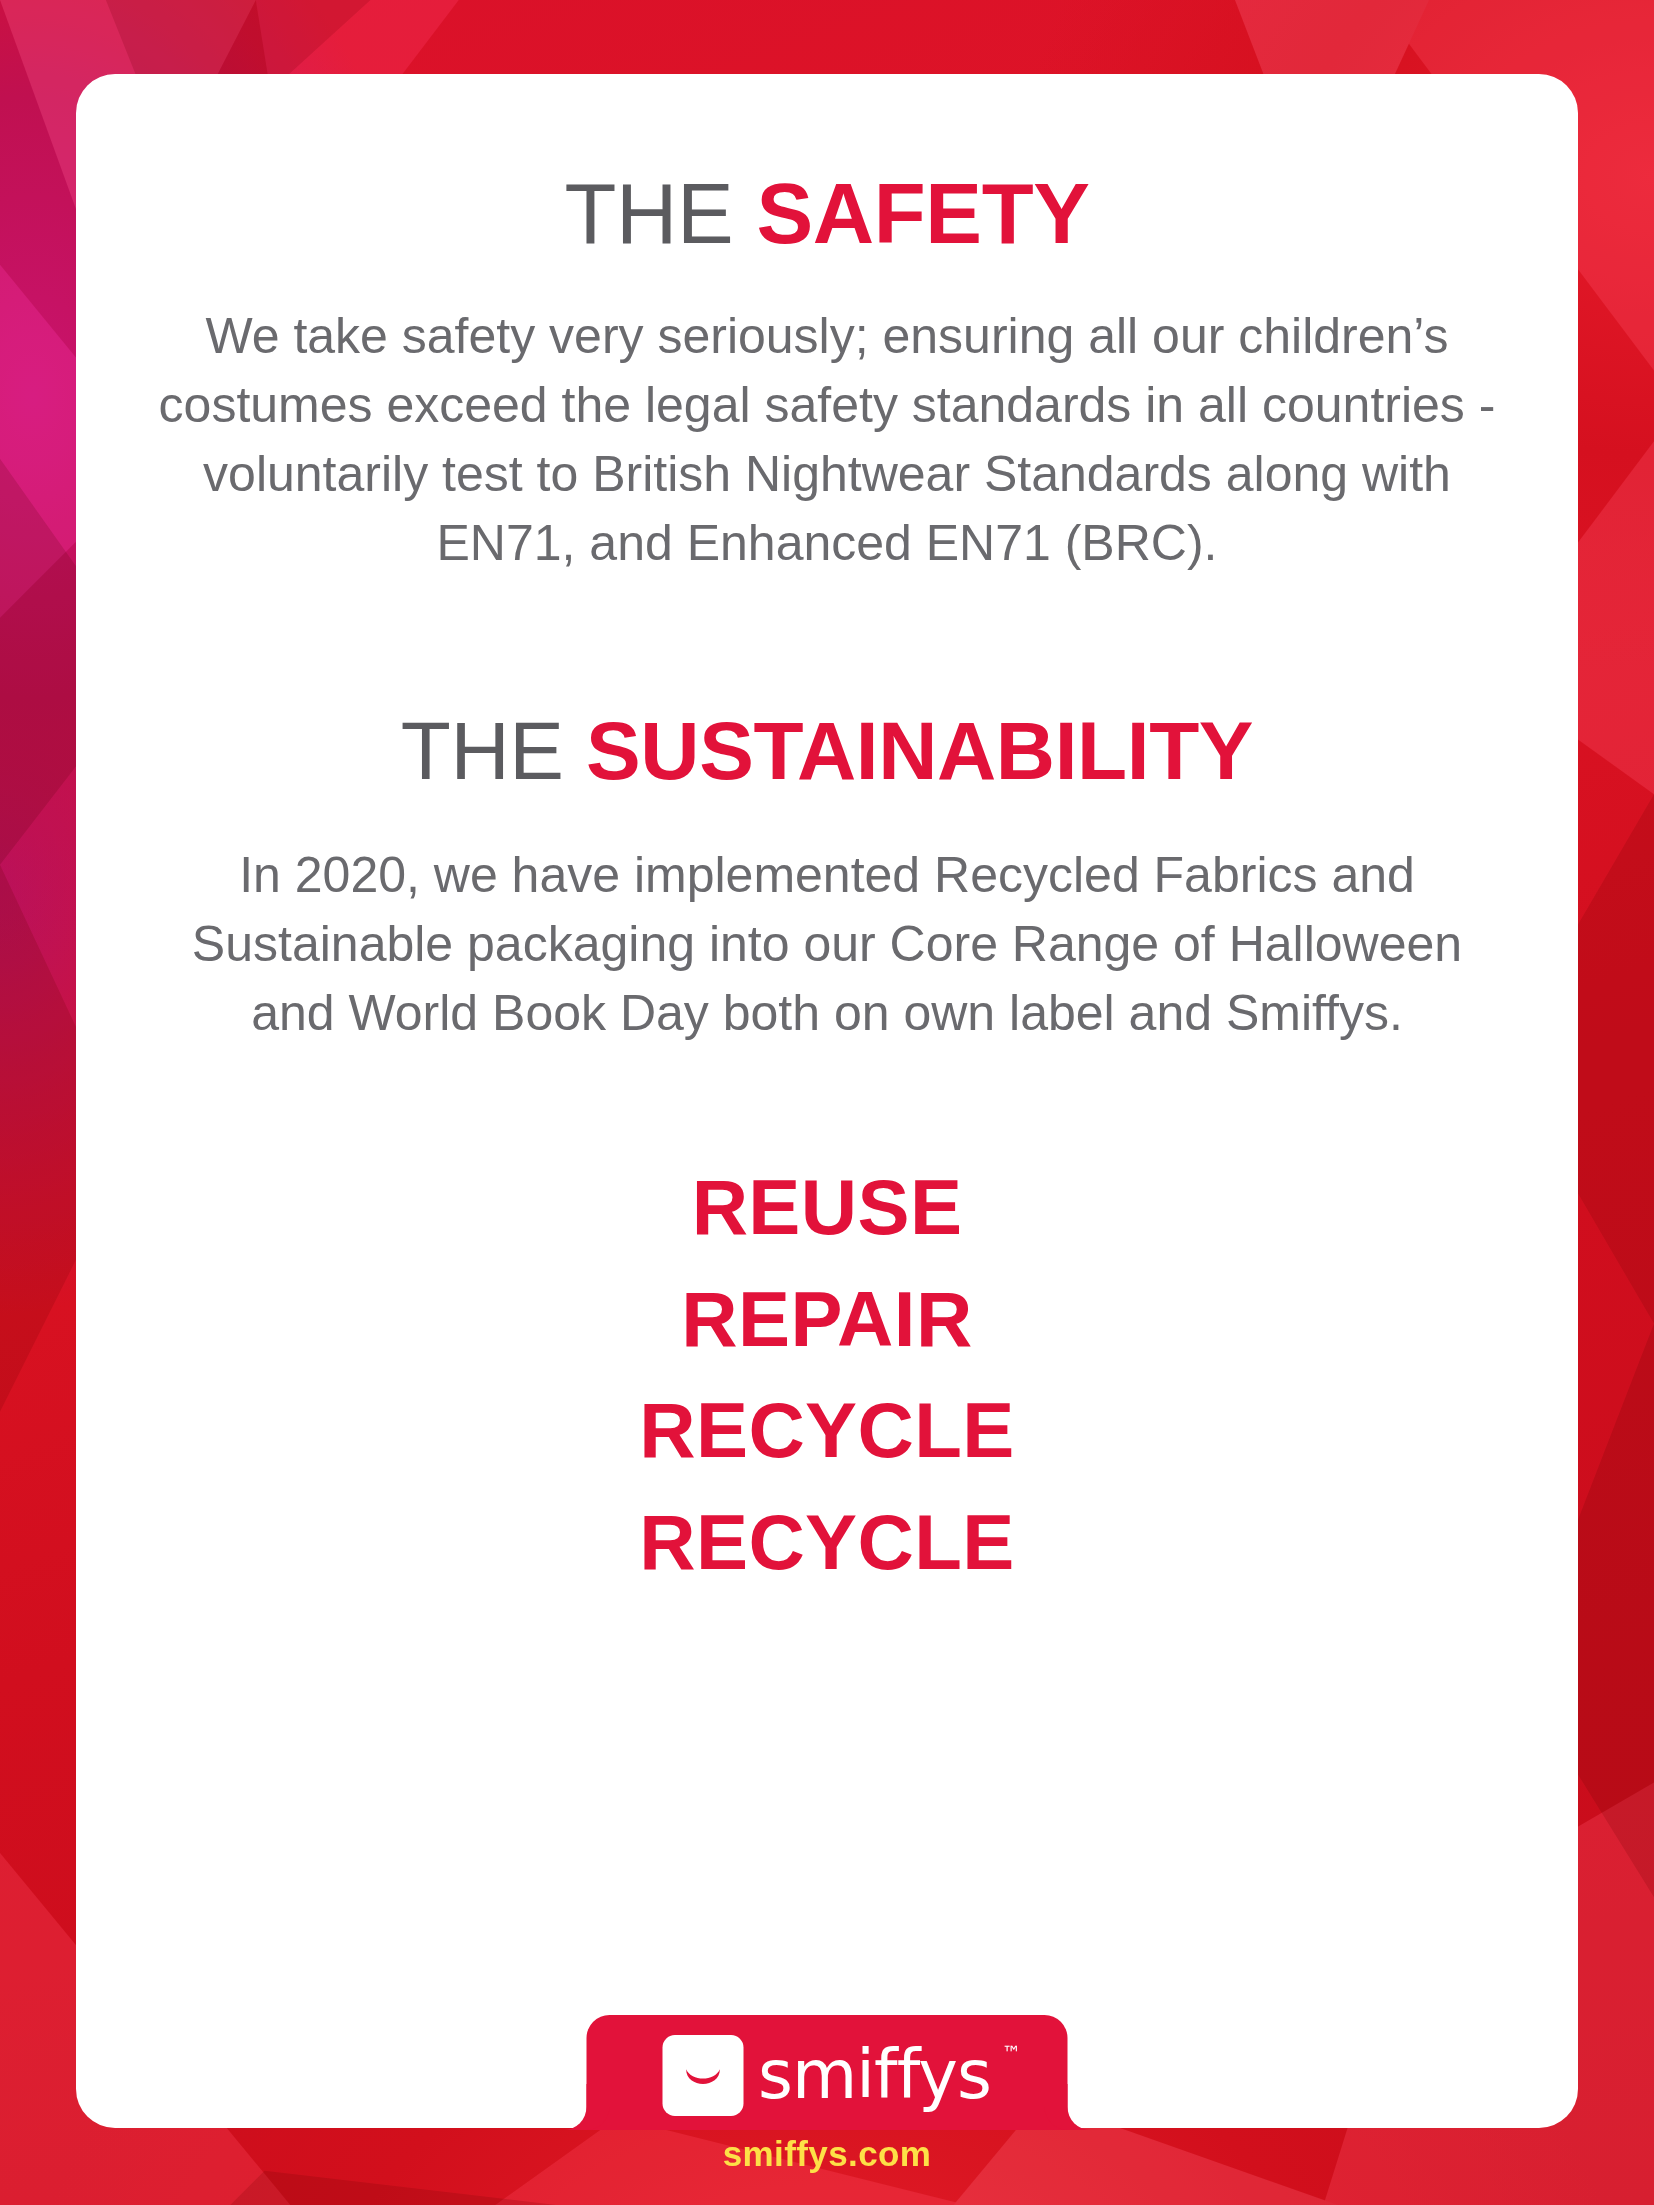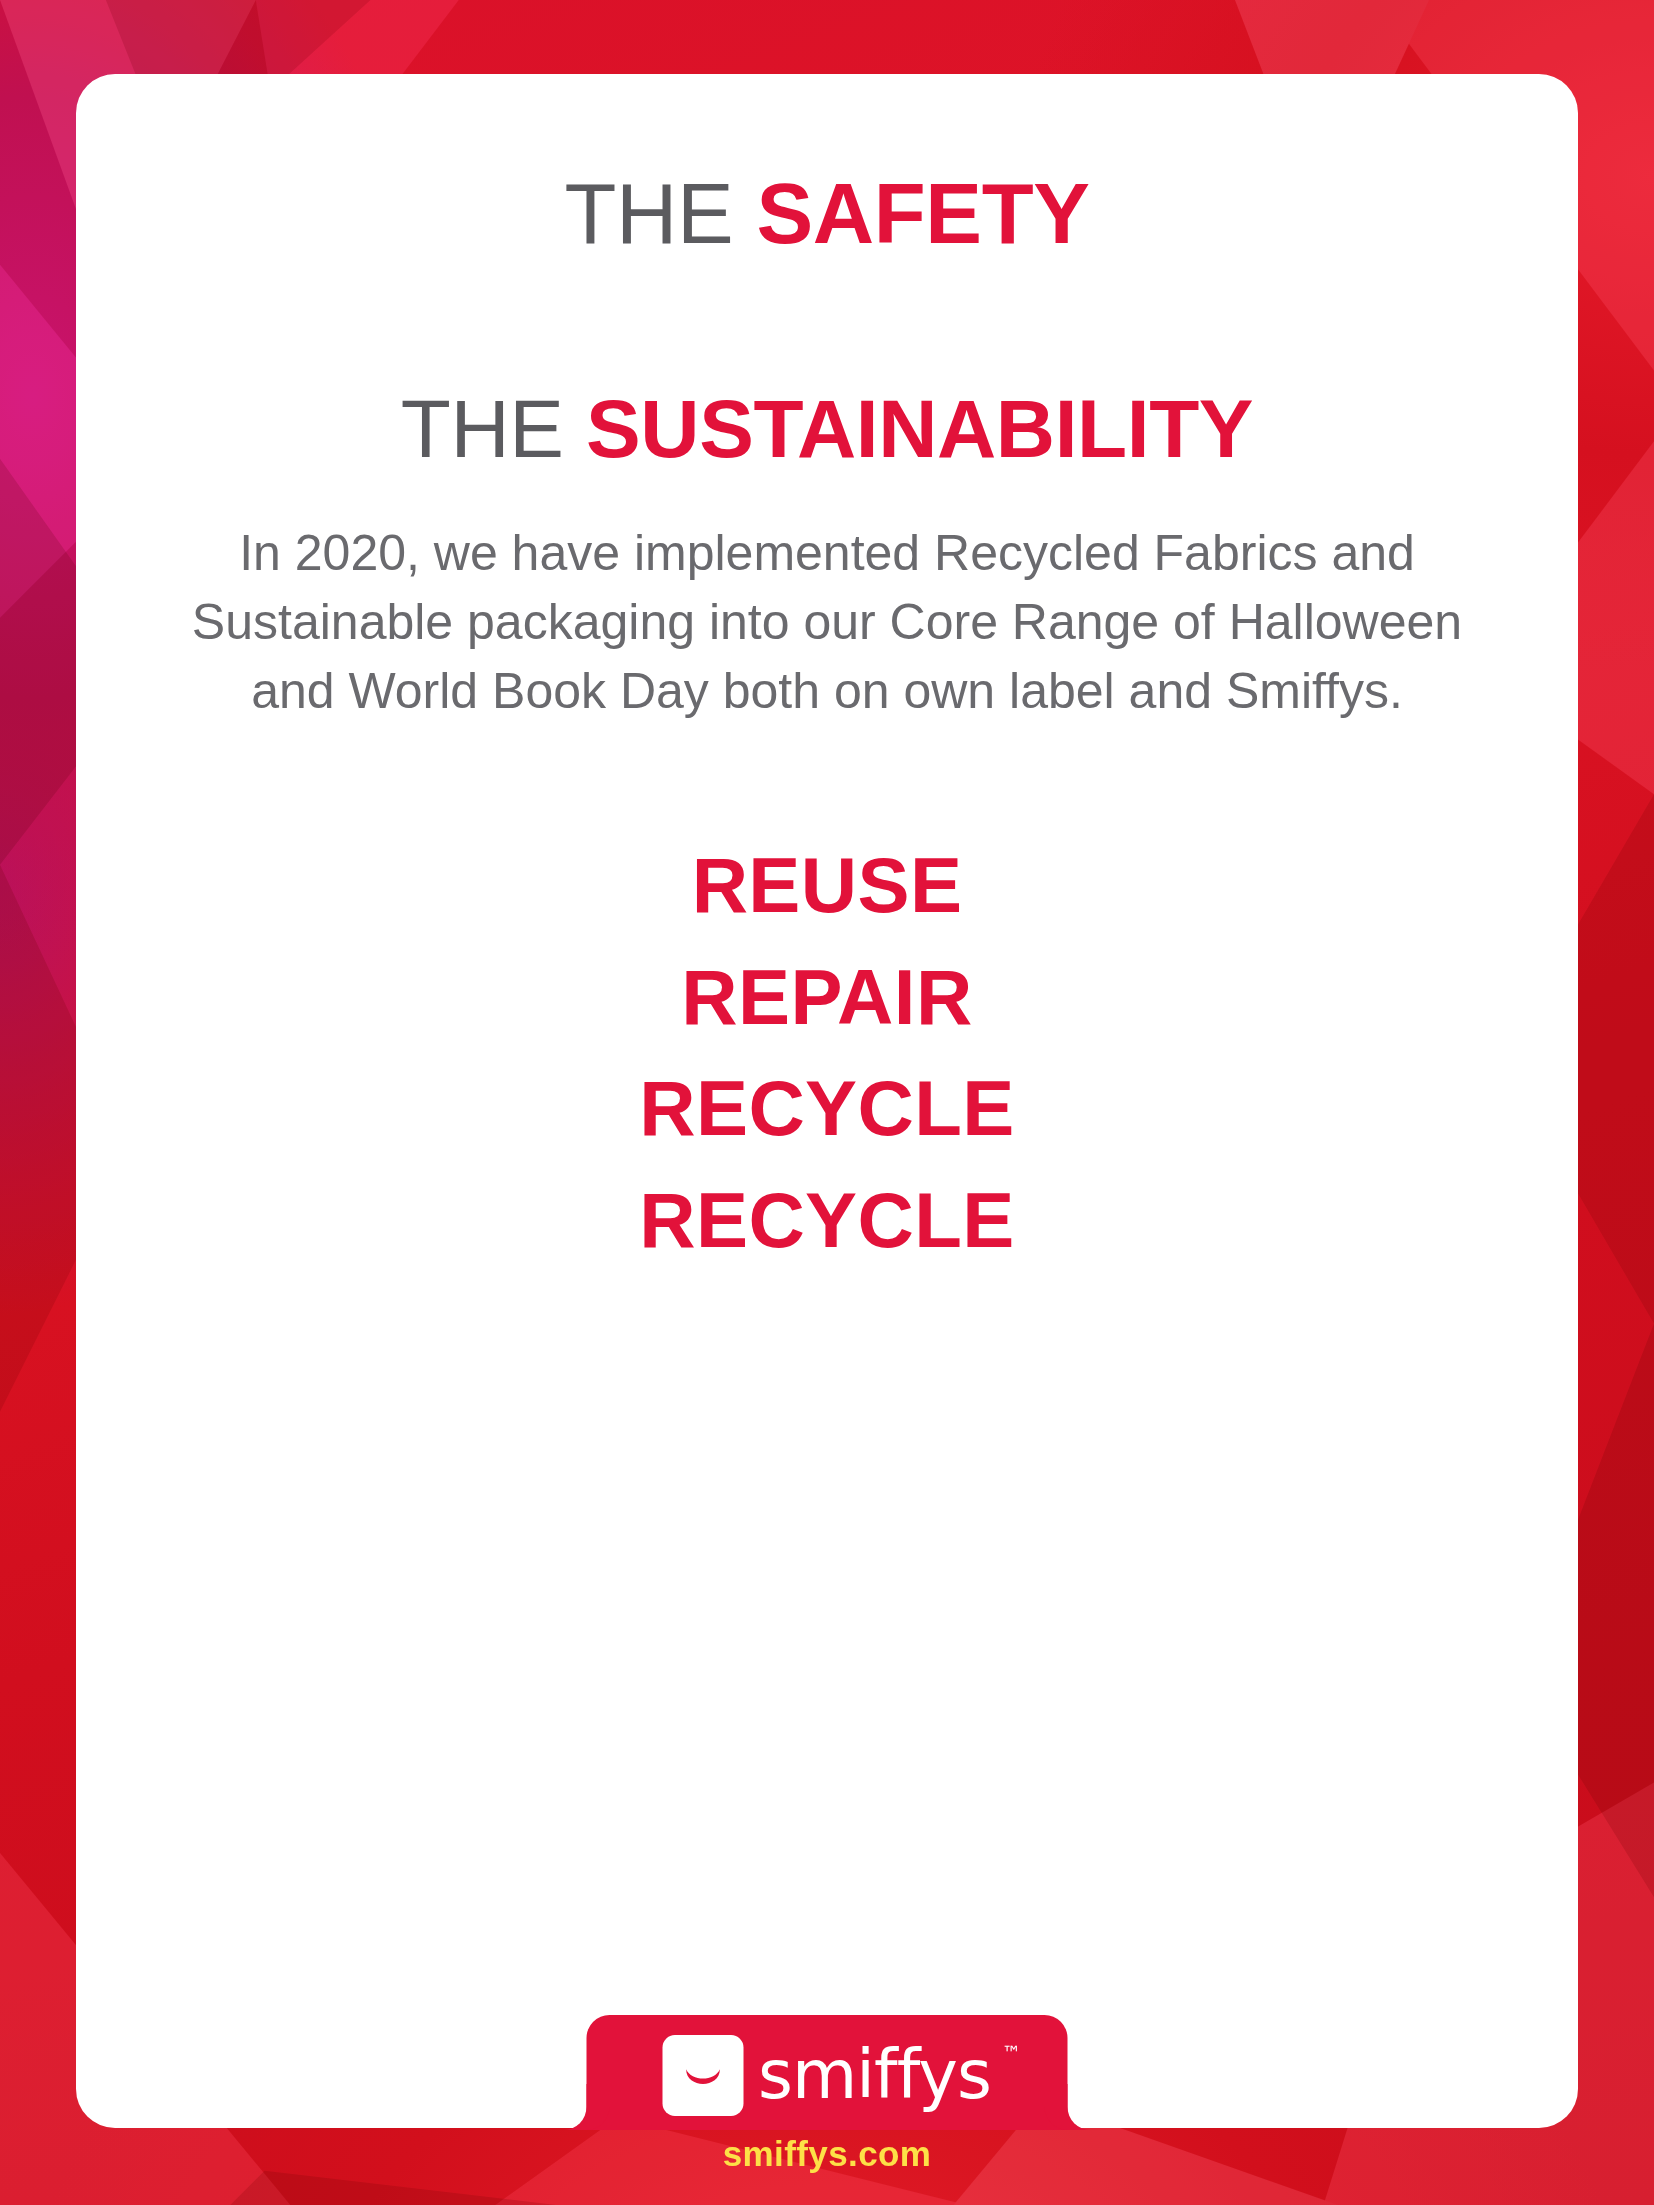--- a/index.html
+++ b/index.html
@@ -215,20 +215,21 @@
   </svg>
 
 </div>
 
 <div id="card">
 
   <div id="content">
 
     <h1 class="heading" id="safety-heading"><span>THE </span><span class="accent">SAFETY</span></h1>
 
+    <p class="body-copy" id="safety-copy">We take safety very seriously; ensuring all our children’s costumes exceed the legal safety standards in all countries - voluntarily test to British Nightwear Standards along with EN71, and Enhanced EN71 (BRC).</p>
 
     <h1 class="heading wide" id="sustainability-heading"><span>THE </span><span class="accent">SUSTAINABILITY</span></h1>
 
     <p class="body-copy" id="sustainability-copy">In 2020, we have implemented Recycled Fabrics and Sustainable packaging into our Core Range of Halloween and World Book Day both on own label and Smiffys.</p>
 
     <div id="slogan">
       <div>REUSE</div>
       <div>REPAIR</div>
       <div>RECYCLE</div>
       <div>RECYCLE</div>

